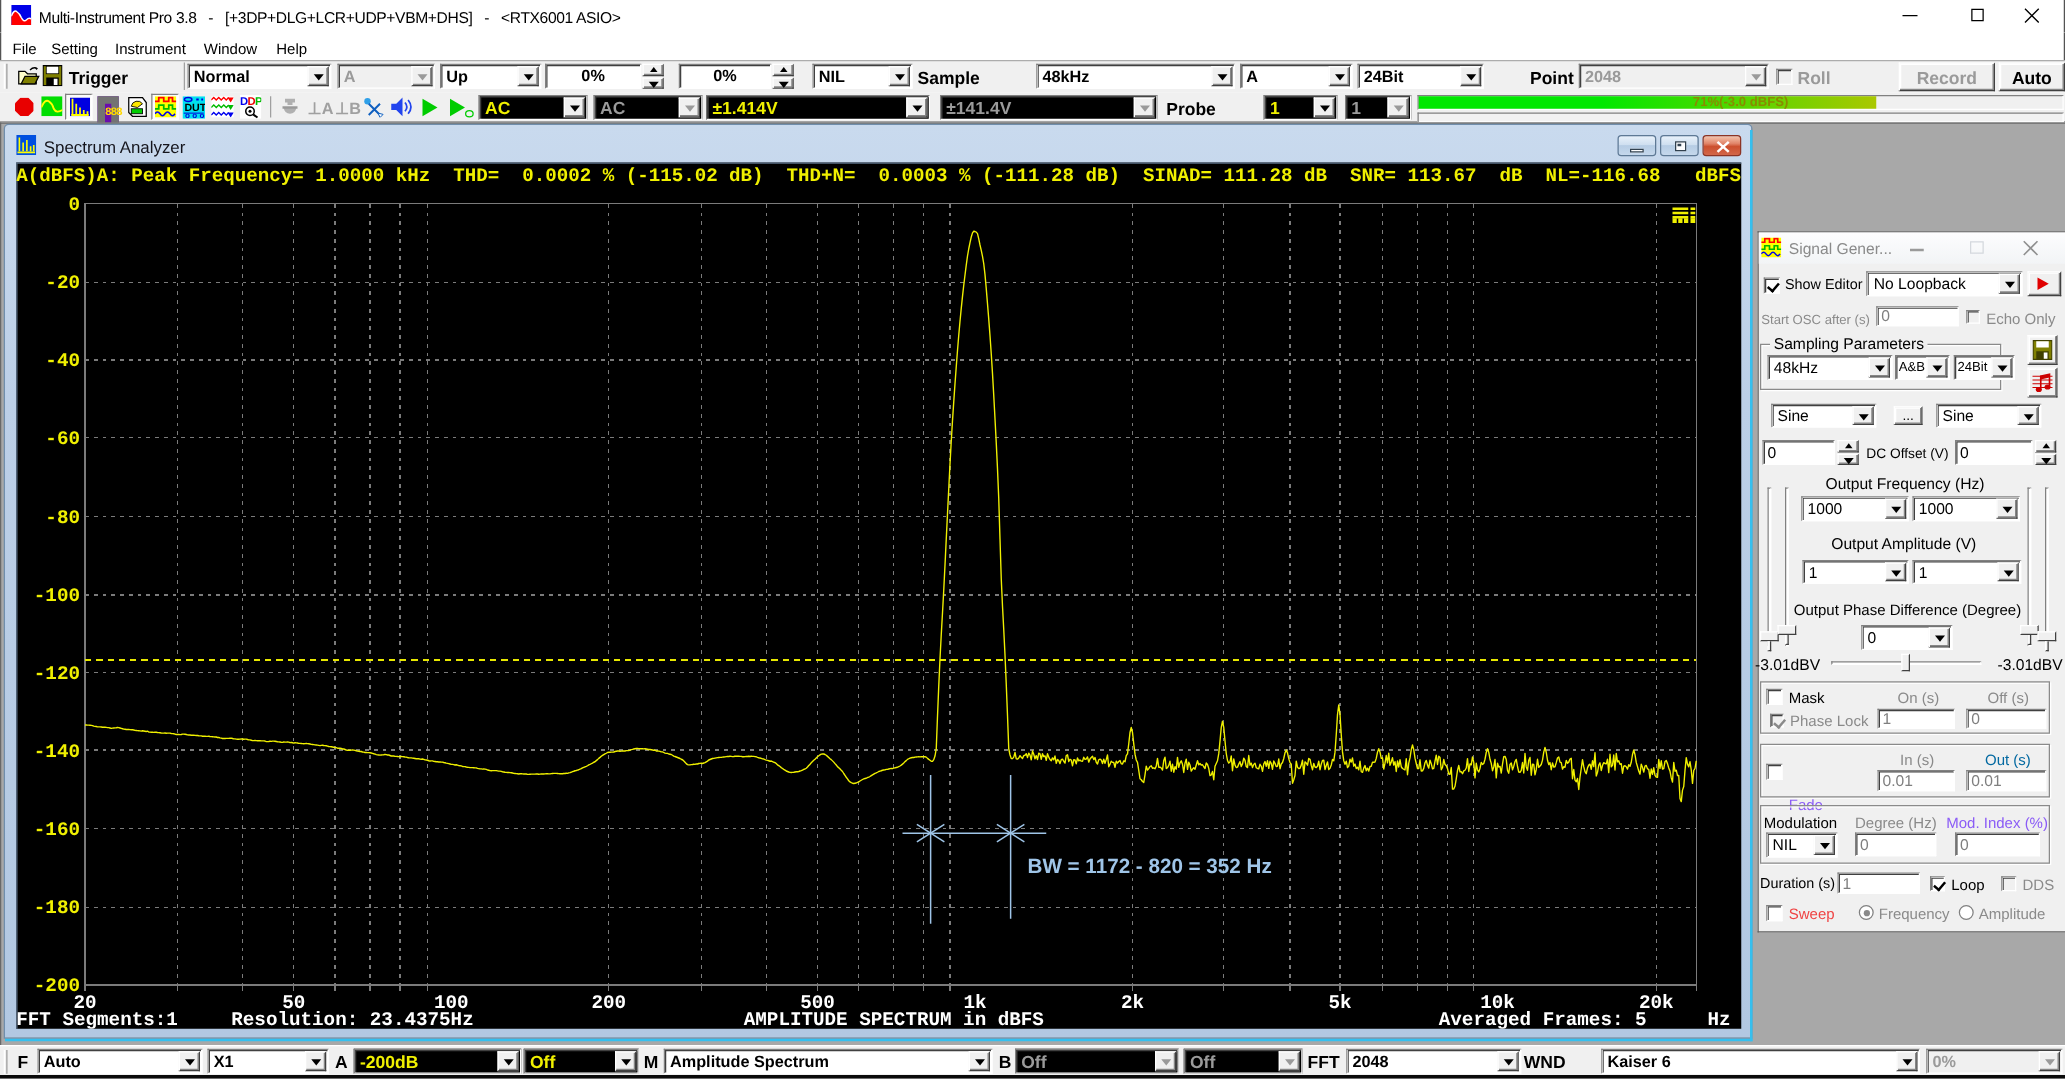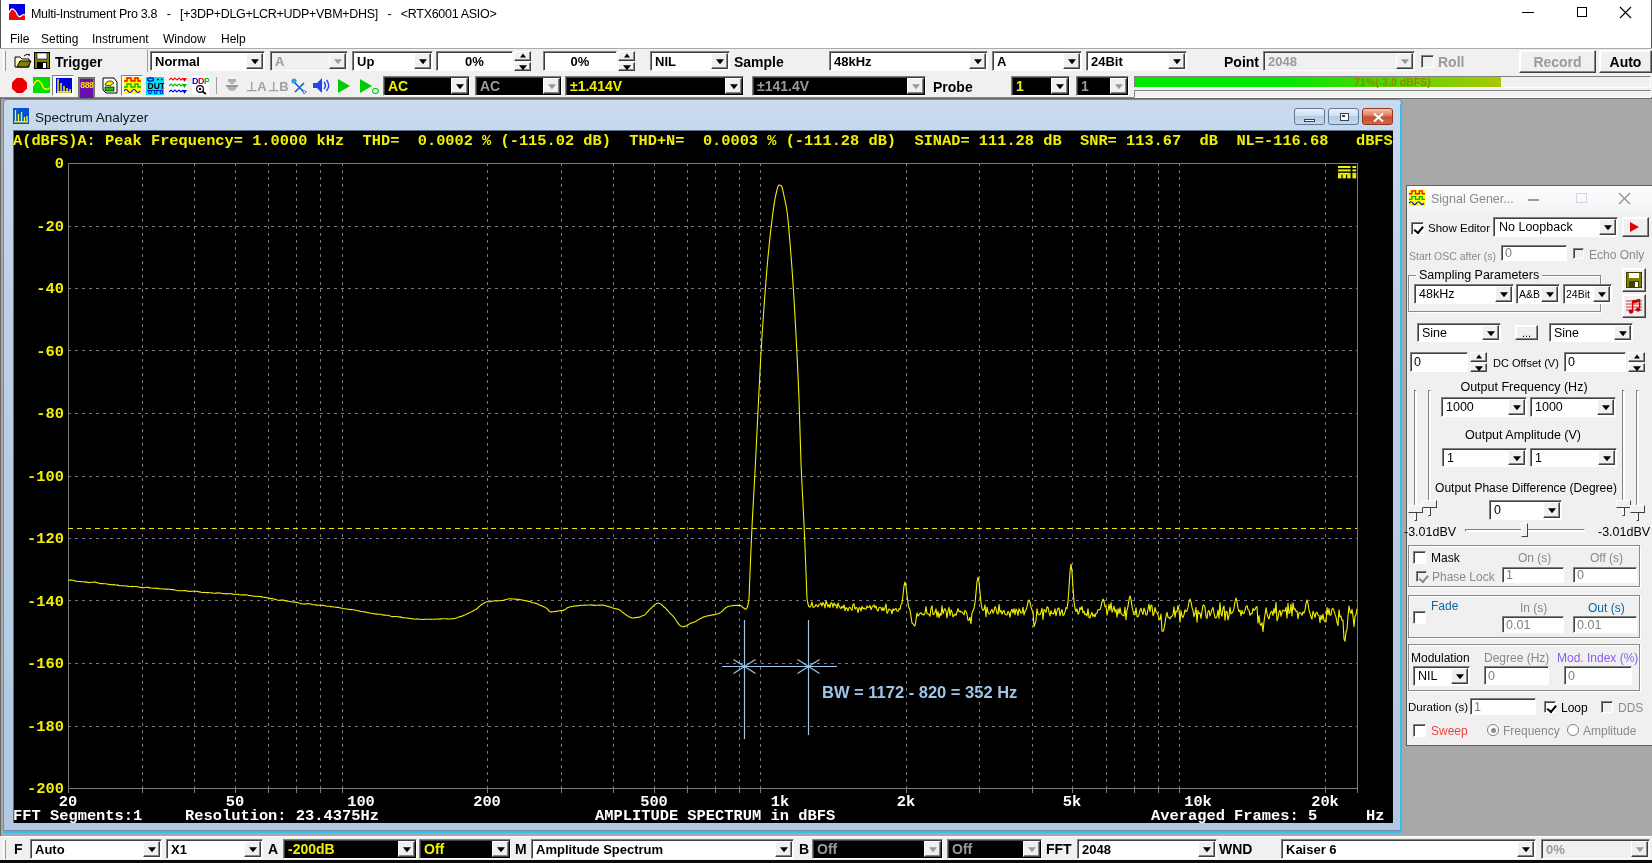--- a/index.html
+++ b/index.html
@@ -147,21 +147,21 @@
     <rect width="16" height="15" fill="#0000e0"></rect>
     <g stroke="#ffff00" stroke-width="1.4">
       <path d="M2 14 L2 1"></path>
       <path d="M5 14 L5 5"></path>
       <path d="M8 14 L8 8"></path>
       <path d="M11 14 L11 10"></path>
       <path d="M14 14 L14 11"></path>
     </g>
     <path d="M1 14 L15 14" stroke="#ffff00" stroke-width="1.6"></path>
   </svg>
-<div class="abs" style="left:78px;top:77px;width:17px;height:31px;background:#6a0dad;border:2px solid #737373;color:#ffd700;font:bold 9px Liberation Mono;line-height:15px;letter-spacing:-1px">888</div>
+<div class="abs" style="left:78px;top:77px;width:17px;height:31px;background:#6a0dad;border:6px solid #737373;color:#ffd700;font:bold 9px Liberation Mono;line-height:15px;letter-spacing:-1px">888</div>
 <svg class="abs" style="left:101px;top:77px" width="17" height="17" viewBox="0 0 17 17">
     <path d="M2 1 L13 1 L16 5 L16 16 L5 16 L2 13 Z" fill="#fff" stroke="#000"></path>
     <path d="M4 8 A5 5 0 0 1 13 6 L9 9 Z" fill="#ffe800" stroke="#000" stroke-width="0.7"></path>
     <rect x="4" y="10" width="9" height="4" fill="#00cc00" stroke="#000" stroke-width="0.7"></rect>
   </svg>
 <div class="abs" style="left:121px;top:75px;width:22px;height:21px;background:#fafafa;border:1px solid;border-color:#808080 #fff #fff #808080"></div>
 <svg class="abs" style="left:124px;top:77px" width="17" height="17" viewBox="0 0 17 17">
     <rect width="17" height="17" fill="#ffff00"></rect>
     <path d="M0 4 L3 4 L3 1 L7 1 L7 4 L11 4 L11 1 L14 1 L14 4 L17 4" stroke="#ff0000" stroke-width="1.4" fill="none"></path>
     <path d="M0 10 L3 10 L3 7 L7 7 L7 10 L11 10 L11 7 L14 7 L14 10 L17 10" stroke="#00bb00" stroke-width="1.4" fill="none"></path>
@@ -558,21 +558,21 @@
 <div class="tbx" style="left:1502px;top:567px;width:62px;height:16px">
     <span class="t" style="font:12.5px Liberation Sans;color:#7f7f7f;left:3px">1</span>
   </div>
 <div class="tbx" style="left:1573px;top:567px;width:64px;height:16px">
     <span class="t" style="font:12.5px Liberation Sans;color:#7f7f7f;left:3px">0</span>
   </div>
 <div class="gb" style="left:1408px;top:595px;width:232px;height:43px"></div>
 <span class="lb" style="left:1520px;top:601px;font:12px Liberation Sans;color:#8a8a8a;white-space:nowrap">In (s)</span>
 <span class="lb" style="left:1588px;top:601px;font:12px Liberation Sans;color:#0369a1;white-space:nowrap">Out (s)</span>
 <div class="cb" style="left:1413px;top:611px;width:13px;height:13px"></div>
-<span class="lb" style="left:1431px;top:599px;font:12px Liberation Sans;color:#0369a1;white-space:nowrap">Fade</span>
+<span class="lb" style="left:1431px;top:637px;font:12px Liberation Sans;color:#8b5cf6;white-space:nowrap">Fade</span>
 <div class="tbx" style="left:1502px;top:616px;width:62px;height:17px">
     <span class="t" style="font:12.5px Liberation Sans;color:#7f7f7f;left:3px">0.01</span>
   </div>
 <div class="tbx" style="left:1573px;top:616px;width:64px;height:17px">
     <span class="t" style="font:12.5px Liberation Sans;color:#7f7f7f;left:3px">0.01</span>
   </div>
 <div class="gb" style="left:1408px;top:644px;width:232px;height:47px"></div>
 <span class="lb" style="left:1411px;top:651px;font:12px Liberation Sans;color:#000;white-space:nowrap">Modulation</span>
 <span class="lb" style="left:1484px;top:651px;font:12px Liberation Sans;color:#8a8a8a;white-space:nowrap">Degree (Hz)</span>
 <span class="lb" style="left:1557px;top:651px;font:12px Liberation Sans;color:#8b5cf6;white-space:nowrap">Mod. Index (%)</span>

